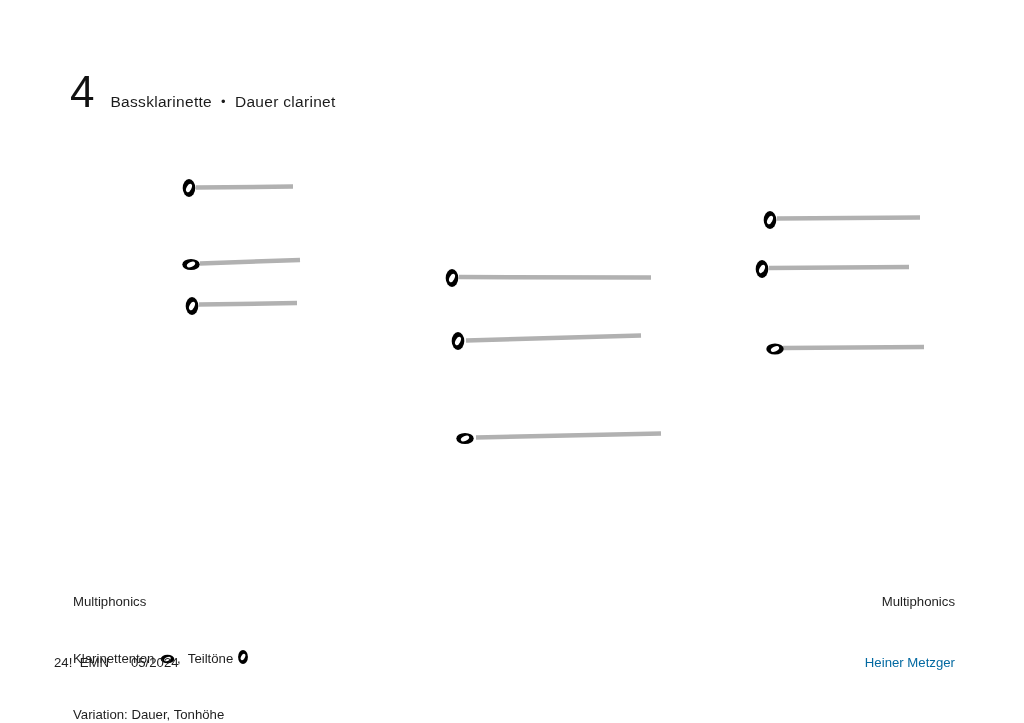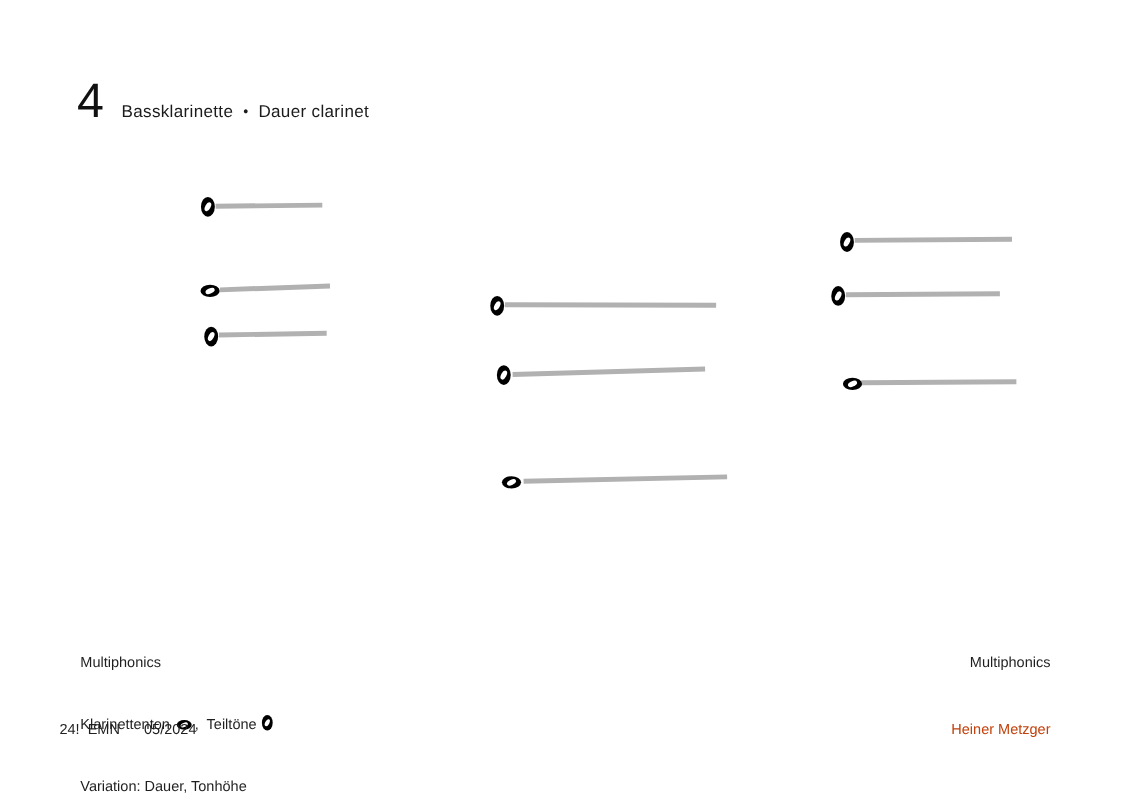--- a/index.html
+++ b/index.html
@@ -37,21 +37,21 @@
   .legend-left{left:73px;text-align:left;}
   .legend-right{right:69px;text-align:right;}
   .legend-row{white-space:pre;}
   .sym{display:inline-block;vertical-align:-2px;line-height:0;}
   .footer-left{
     position:absolute;left:54px;top:655px;
     font-size:13.2px;white-space:pre;color:#1f1f1f;
   }
   .footer-right{
     position:absolute;right:69px;top:655px;
-    font-size:13.2px;color:#c2410c;
+    font-size:13.2px;color:#0369a1;
   }
 </style>
 </head>
 <body>
 
 <div class="page">
 
   <div class="title-row">
     <span class="title-number">4</span>
     <span class="title-text">

